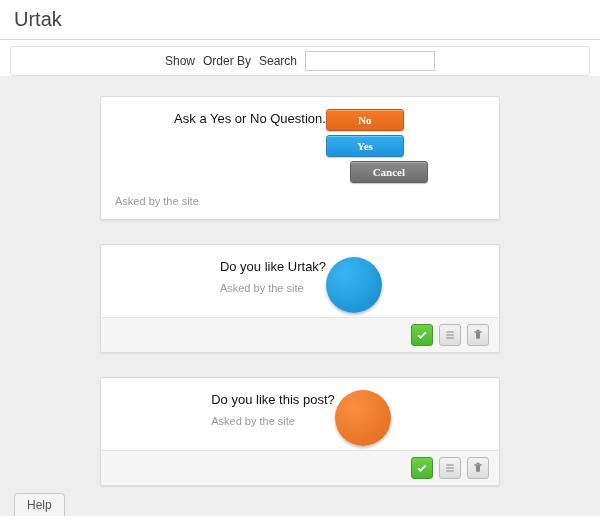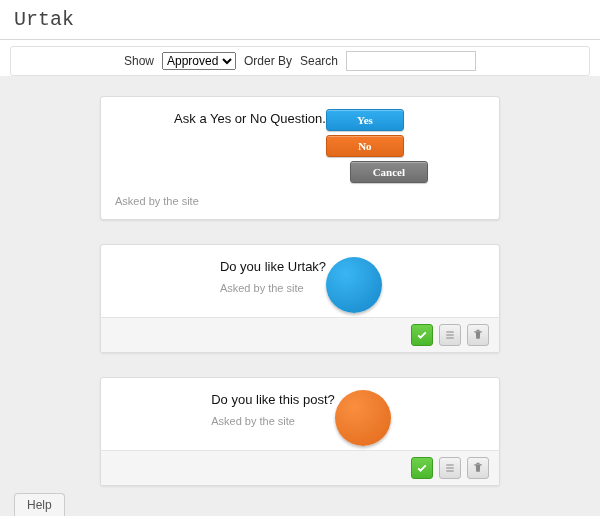--- a/index.html
+++ b/index.html
@@ -1,18 +1,18 @@
 <!DOCTYPE html>
 <html><head>
 <meta charset="utf-8">
 <style>
   * { box-sizing: border-box; }
   html,body { margin:0; padding:0; font-family: Arial, Helvetica, sans-serif; font-size:13px; color:#333; }
   body { background:#fff; width:600px; }
-  .title-bar { padding:8px 14px; font-family: Liberation Mono, monospace; font-size:20px; color:#444; border-bottom:1px solid #d8d8d8; }
+  .title-bar { padding:8px 14px; font-family: Liberation Sans, sans-serif; font-size:20px; color:#444; border-bottom:1px solid #d8d8d8; }
   .filter-bar { display:flex; align-items:center; gap:8px; padding:4px 0; margin:6px 10px 0 10px; border:1px solid #e0e0e0; border-radius:3px; background:#fff; justify-content:center; }
   .filter-bar label { font-size:12px; color:#333; }
   .filter-bar select { font-size:12px; }
   .filter-bar input[type=text]{ width:130px; font-size:12px; height:20px; border:1px solid #ccc; }
   .work-area { background:#eee; padding:20px 0 6px 0; min-height:360px; position:relative; }
   .card { width:400px; margin:0 auto 24px auto; background:#fff; border:1px solid #ddd; border-radius:3px; box-shadow:0 1px 2px rgba(0,0,0,.08); position:relative; }
   .card-head { display:flex; justify-content:center; padding:12px 12px 4px 14px; }
   .card-prompt { font-size:13px; color:#111; padding-top:2px; }
   .btn-col { display:flex; flex-direction:column; gap:4px; }
   .btn { width:78px; height:22px; border-radius:3px; color:#fff; font-weight:bold; font-size:11px; display:flex; align-items:center; justify-content:center; cursor:pointer; box-shadow:inset 0 1px 0 rgba(255,255,255,.3), 0 1px 1px rgba(0,0,0,.2); font-family: Georgia, serif; }
@@ -30,36 +30,33 @@
   .icon-btn svg { width:12px; height:12px; display:block; }
   .help-tab { position:absolute; left:14px; bottom:0; background:#f5f5f5; border:1px solid #ccc; border-bottom:none; border-radius:4px 4px 0 0; padding:4px 12px; font-size:12px; color:#555; cursor:pointer;}
 </style>
 </head>
 <body>
 
 <div class="title-bar">Urtak</div>
 
 <div class="filter-bar">
   <label>Show</label>
-  <select>
-    <option>Approved</option>
-  </select>
   <label>Order By</label>
   <label>Search</label>
   <input type="text" value="" style="">
 </div>
 
 <div class="work-area">
 
   <div class="card">
     <div class="card-head">
       <div class="card-prompt">Ask a Yes or No Question.</div>
       <div class="btn-col">
+        <div class="btn btn-no">No</div>
         <div class="btn btn-yes">Yes</div>
-        <div class="btn btn-no">No</div>
         <div class="btn btn-cancel">Cancel</div>
       </div>
     </div>
     <div class="card-meta">Asked by the site</div>
   </div>
 
   <div class="card q-card">
     <div class="card-head">
       <div>
         <div class="card-prompt">Do you like Urtak?</div>

